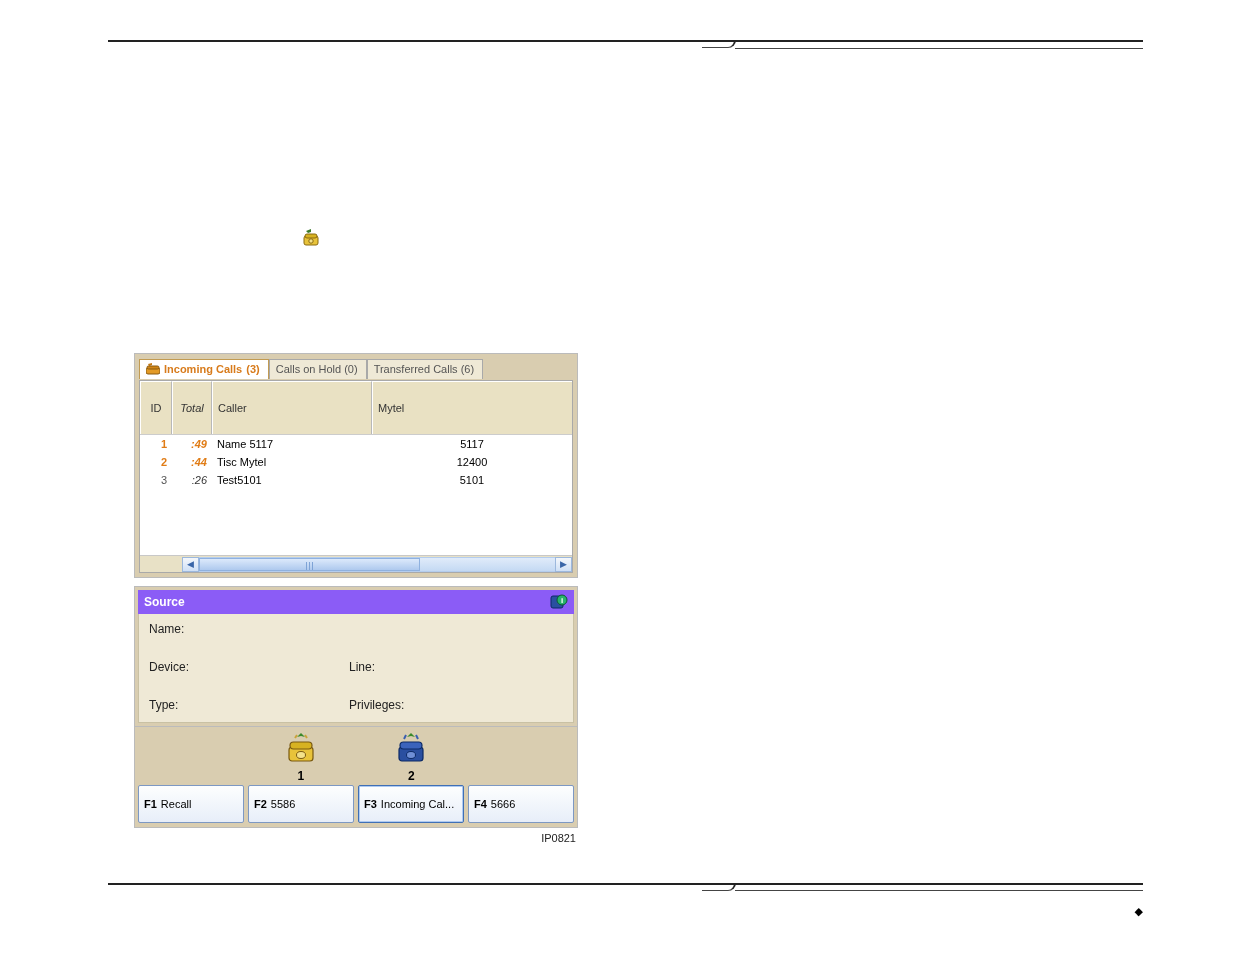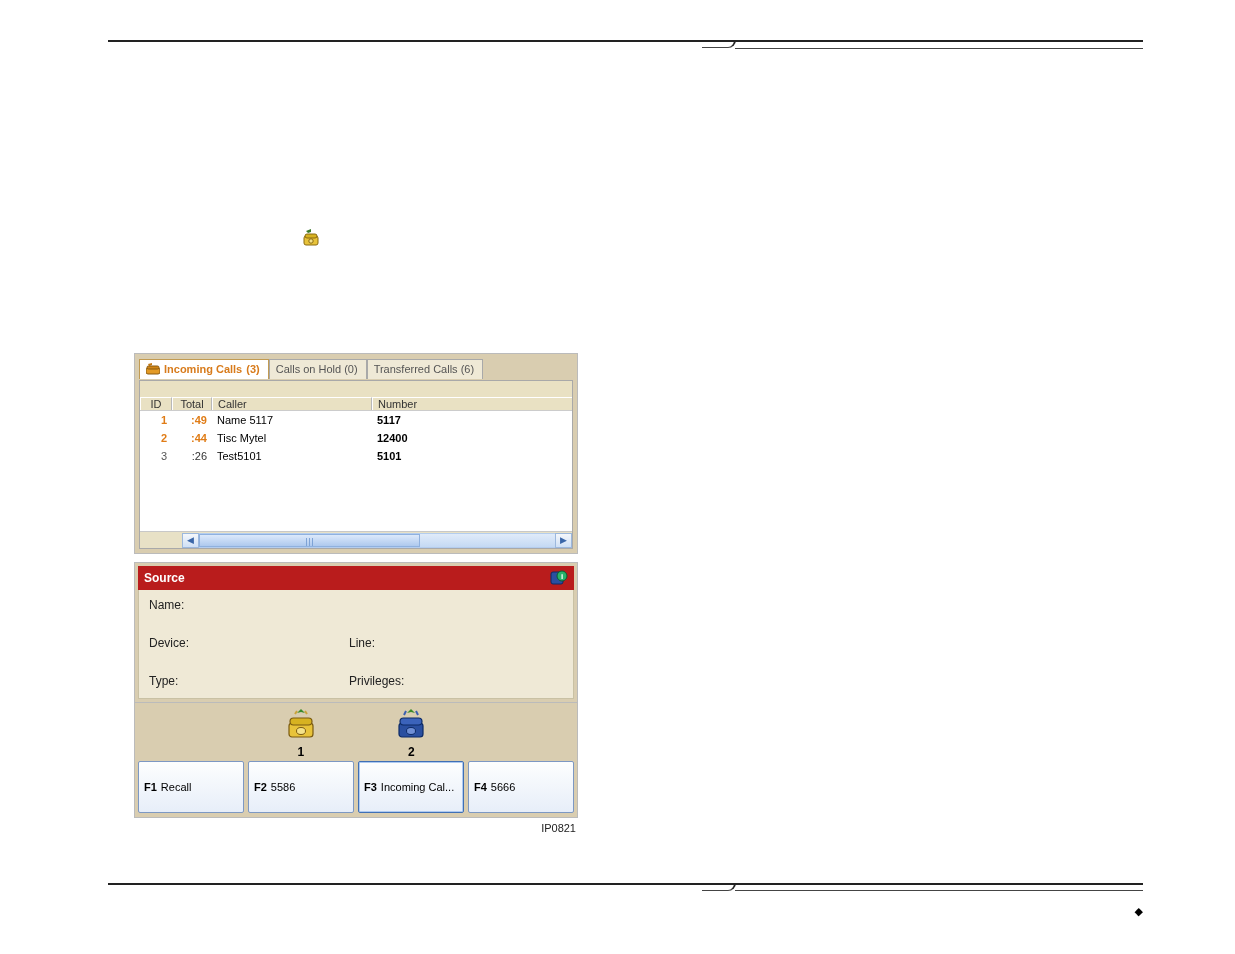--- a/index.html
+++ b/index.html
@@ -124,42 +124,41 @@
   }
   .grid-header {
     display: flex;
     background: #e9e1c3;
     border-bottom: 1px solid #ccc;
   }
   .gh {
     border-right: 1px solid #b8b8b8;
     border-top: 1px solid #fff;
     border-left: 1px solid #fff;
-    padding: 0 5px;
+    padding: 20px 5px;
     font-size: 11px;
     text-align: center;
     color: #333;
-    margin-top: 16px;
   }
   .col-id    { width: 32px; }
-  .col-total { width: 40px; }
+  .col-total { width: 40px; font-style: italic; }
   .col-caller{ width: 160px; text-align: left; }
   .col-number{ flex: 1; text-align: left; }
 
   .grid-body {
     height: 120px;
     background: #fff;
     overflow: hidden;
   }
   .grow { display: flex; padding: 0 0; font-size: 11px; line-height: 18px; }
   .gc { padding: 0 5px; }
   .gc.col-id { text-align: right; font-weight: bold; }
   .gc.col-total { text-align: right; font-weight: bold; }
   .gc.col-caller { text-align: left; }
-  .gc.col-number { text-align: left; font-weight: bold; }
+  .gc.col-number { text-align: center; }
   .row-1 .col-id, .row-1 .col-total { color: #e07c16; }
   .row-2 .col-id, .row-2 .col-total { color: #e07c16; }
   .row-3 .col-id { color: #555; font-weight: normal; }
   .row-3 .col-total { font-weight: normal; color: #333; }
 
   .hscroll {
     display: flex;
     align-items: center;
     height: 17px;
     background: #e8e1c6;
@@ -200,21 +199,21 @@
   
   .panel2 {
     border: 1px solid #bbb;
     background: #d9cdb0;
     padding: 3px;
   }
   .src-head {
     display: flex;
     align-items: center;
     justify-content: space-between;
-    background: #b91c1c;
+    background: #8b5cf6;
     color: #fff;
     font-weight: bold;
     padding: 4px 6px;
     font-size: 12px;
   }
   .src-head-icon {
     width: 18px; height: 16px;
     display:flex; align-items:center; justify-content:center;
   }
   .src-body {
@@ -252,21 +251,21 @@
   .fkey-row {
     display: grid;
     grid-template-columns: 1fr 1fr 1fr 1fr;
     gap: 4px;
     padding: 0 3px;
   }
   .fkey {
     border: 1px solid #7d98c3;
     background: linear-gradient(#fdfefe,#e7eef9);
     border-radius: 2px;
-    padding: 19px 5px;
+    padding: 12px 5px;
     font-size: 11px;
     white-space: nowrap;
     overflow: hidden;
     display: flex;
     gap: 4px;
     align-items: baseline;
   }
   .fkey.active {
     border-color: #3f6fb5;
     box-shadow: inset 0 0 0 1px #aecaf1;
@@ -322,21 +321,21 @@
         <div class="tab">
           <span>Transferred Calls (6)</span>
         </div>
       </div>
 
       <div class="grid-wrap">
         <div class="grid-header">
           <div class="gh col-id">ID</div>
           <div class="gh col-total">Total</div>
           <div class="gh col-caller">Caller</div>
-          <div class="gh col-number" style="border-right:none">Number</div>
+          <div class="gh col-number" style="border-right:none">Mytel</div>
         </div>
         <div class="grid-body">
           <div class="grow row-1">
             <div class="gc col-id">1</div>
             <div class="gc col-total">:49</div>
             <div class="gc col-caller">Name 5117</div>
             <div class="gc col-number">5117</div>
           </div>
           <div class="grow row-2">
             <div class="gc col-id">2</div>

